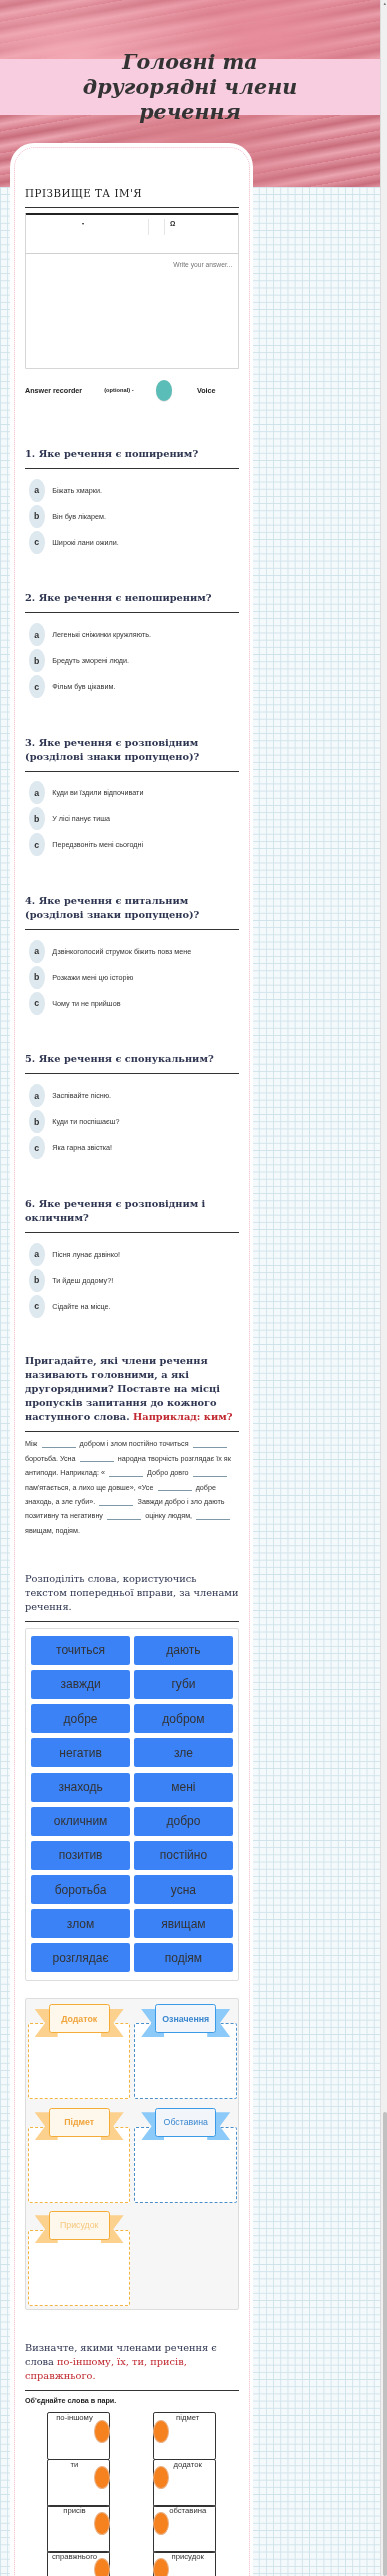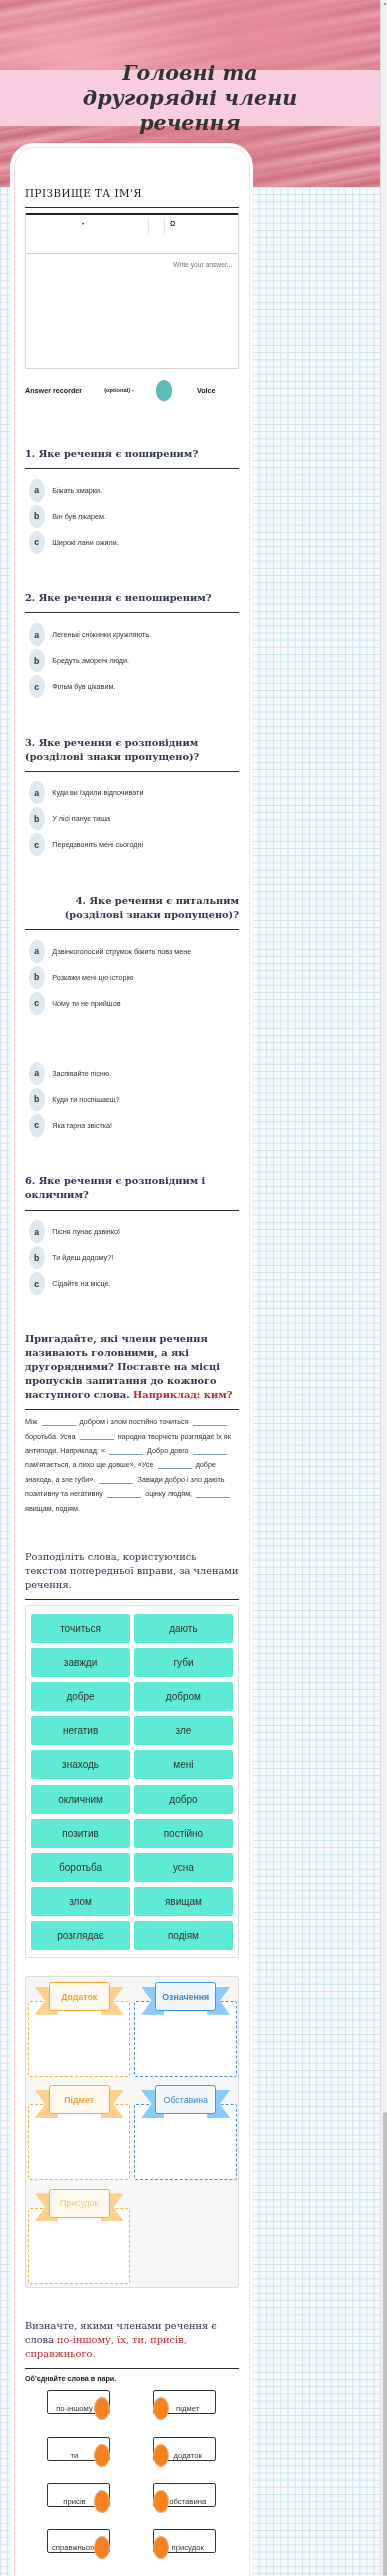--- a/index.html
+++ b/index.html
@@ -18,21 +18,21 @@
   }
   .hero {
     position: absolute; left: 0; top: 0; width: 380px; height: 187px;
     background:
       radial-gradient(ellipse at 20% 30%, #f3a9b4 0%, transparent 40%),
       radial-gradient(ellipse at 70% 20%, #e78c9a 0%, transparent 45%),
       radial-gradient(ellipse at 50% 80%, #d9808c 0%, transparent 50%),
       repeating-linear-gradient(170deg, #e0939f 0px, #c96d7c 7.2px, #eaa5b0 14.4px, #d47887 21.6px);
   }
   .title-band {
-    position: absolute; left: 0; top: 70px; width: 380px; height: 56px;
+    position: absolute; left: 0; top: 59px; width: 380px; height: 56px;
     background: #f9cde0;
     display: flex; align-items: center; justify-content: center; text-align: center;
   }
   .title-band h1 {
     font-family: "DejaVu Serif", serif; font-style: italic; font-weight: bold;
     font-size: 20.6px; line-height: 25px; color: #333; width: 268px;
   }
   .scrollbar {
     position: absolute; right: 0; top: 0; width: 7.7px; height: 2615px; background: #f0f0f0;
     border-left: 0.5px solid #ddd;
@@ -73,21 +73,21 @@
   .question { margin-top: 0; }
   .opts { padding-top: 8.2px; }
   .opt-row { display: flex; align-items: center; height: 26px; padding-left: 3.6px; }
   .badge { width: 16px; height: 23px; border-radius: 50%; background: #dde8ef; display: flex; align-items: center; justify-content: center; font-size: 8.8px; color: #333; font-weight: bold; }
   .opt-text { margin-left: 7.7px; font-size: 7.2px; color: #333; }
 
   .fill { font-size: 7.2px; line-height: 14.4px; color: #333; padding-top: 5.2px; }
   .blank { display: inline-block; width: 34px; border-bottom: 0.5px solid #7f98a8; margin: 0 4.1px; height: 7.2px; vertical-align: middle; }
 
   .word-grid { margin-top: 5.2px; border: 0.5px solid #ddd; border-radius: 2.1px; padding: 7.2px 5.2px 7.2px 5.2px; display: grid; grid-template-columns: 1fr 1fr; column-gap: 4.1px; row-gap: 5.2px; }
-  .word { background: #5eead4; height: 29px; display: flex; align-items: center; justify-content: center; font-size: 10px; color: #333; border-radius: 2.1px; }
+  .word { background: #3b82f6; height: 29px; display: flex; align-items: center; justify-content: center; font-size: 12px; color: #333; border-radius: 2.1px; }
 
   .buckets { margin-top: 17.5px; background: #f6f6f6; border: 0.5px solid #ddd; border-radius: 2.1px; padding: 5.2px 1.5px 3.1px 1.5px; display: grid; grid-template-columns: 1fr 1fr; column-gap: 4.1px; row-gap: 8.2px; }
   .bucket { position: relative; height: 95px; }
   .bucket .zone { position: absolute; left: 0; right: 0; top: 19px; bottom: 0; background: #fff; border: 1px dashed; border-radius: 2.1px; }
   .bucket.orange .zone { border-color: #f2b543; }
   .bucket.blue .zone { border-color: #4b8fca; }
   .ribbon { position: absolute; left: 7.2px; width: 89px; top: 0; height: 33px; }
   .ribbon .tail-l, .ribbon .tail-r { position: absolute; top: 4.6px; width: 23px; height: 28px; }
   .ribbon .tail-l { left: 0; clip-path: polygon(0 0, 100% 0, 100% 100%, 0 100%, 45% 50%); }
   .ribbon .tail-r { right: 0; clip-path: polygon(0 0, 100% 0, 55% 50%, 100% 100%, 0 100%); }
@@ -95,21 +95,21 @@
   .bucket.orange .tail-l, .bucket.orange .tail-r { background: #fcd18e; }
   .bucket.orange .plate { background: #fdf7ec; border-color: #f5ac36; color: #f0a53c; }
   .bucket.blue .tail-l, .bucket.blue .tail-r { background: #8ccafa; }
   .bucket.blue .plate { background: #f2f6fa; border-color: #3c9be6; color: #3a86cf; }
   .plate.light { font-weight: normal; }
   .plate.faded { color: #f6c77e !important; font-weight: normal; }
 
   .match-hint { font-weight: bold; font-size: 7.2px; margin-top: 5.2px; color: #222; }
   .pairs { margin-top: 7.2px; }
   .pair-row { display: flex; height: 36px; margin-bottom: 10.3px; }
-  .mcard { position: relative; width: 63px; height: 24px; border: 0.5px solid #333; border-radius: 2.1px; display: flex; align-items: flex-end; justify-content: center; font-size: 7.7px; color: #333; }
+  .mcard { position: relative; width: 63px; height: 48px; border: 0.5px solid #333; border-radius: 2.1px; display: flex; align-items: flex-start; justify-content: center; font-size: 7.7px; color: #333; }
   .mcard.left { margin-left: 21.6px; }
   .mcard.right { margin-left: 43px; }
   .dot { position: absolute; top: 6.2px; width: 16px; height: 23px; border-radius: 50%; background: #f5811f; border: 0.5px solid #e9b38a; }
   .mcard.left .dot { right: -8.2px; }
   .mcard.right .dot { left: -8.2px; }
   .mcard.left span { margin-right: 7.2px; }
   .mcard.right span { margin-left: 7.2px; }
 </style>
 </head>
 <body>
@@ -187,38 +187,39 @@
           <div class="opt-row">
       <span class="badge">b</span>
       <span class="opt-text">У лісі панує тиша</span>
           </div>
           <div class="opt-row">
       <span class="badge">c</span>
       <span class="opt-text">Передзвоніть мені сьогодні</span>
           </div>
         </div>
       </section>
-      <section class="question" style="margin-top: 36px; text-align: right;">
+      <section class="question" style="margin-top: 36px;">
         <div class="sec-title">4. Яке речення є питальним (розділові знаки пропущено)?</div>
         <div class="opts">
           <div class="opt-row">
       <span class="badge">a</span>
       <span class="opt-text">Дзвінкоголосий струмок біжить повз мене</span>
           </div>
           <div class="opt-row">
       <span class="badge">b</span>
       <span class="opt-text">Розкажи мені цю історію</span>
           </div>
           <div class="opt-row">
       <span class="badge">c</span>
       <span class="opt-text">Чому ти не прийшов</span>
           </div>
         </div>
       </section>
       <section class="question" style="margin-top: 36px;">
+        <div class="sec-title">5. Яке речення є спонукальним?</div>
         <div class="opts">
           <div class="opt-row">
       <span class="badge">a</span>
       <span class="opt-text">Заспівайте пісню.</span>
           </div>
           <div class="opt-row">
       <span class="badge">b</span>
       <span class="opt-text">Куди ти поспішаєш?</span>
           </div>
           <div class="opt-row">

